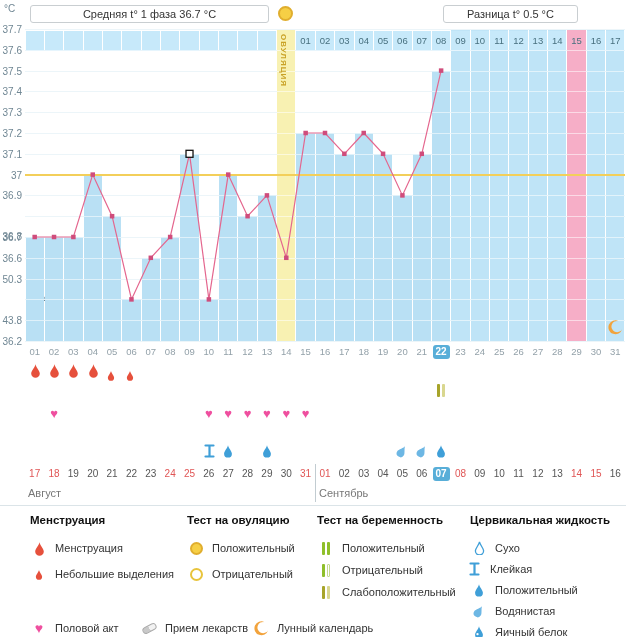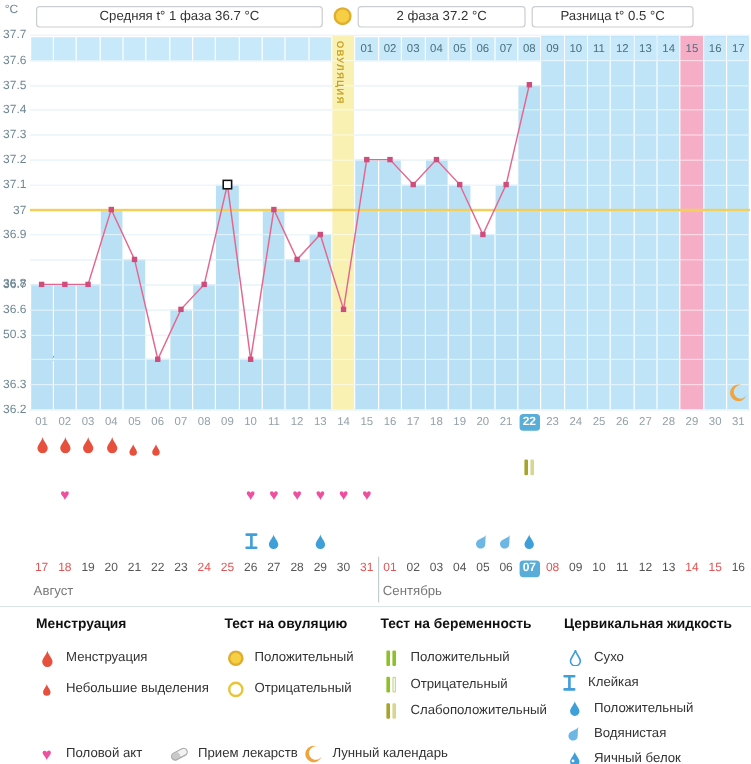--- a/index.html
+++ b/index.html
@@ -39,21 +39,20 @@
   .lg-ico{width:18px;display:flex;justify-content:center;align-items:center}
 </style>
 </head>
 <body>
 
 <div class="app">
   <div id="chart" class="chart">
     <div class="unit">°C</div>
     <div class="hdr-box b1">Средняя t° 1 фаза 36.7 °C</div>
     <div class="ovu-circle"></div>
-    <div class="hdr-box b2">2 фаза 37.2 °C</div>
     <div class="hdr-box b3">Разница t° 0.5 °C</div>
     <div class="ovu-label">ОВУЛЯЦИЯ</div>
     <div class="month m-aug">Август</div>
     <div class="month m-sep">Сентябрь</div>
     <div class="vsep"></div>
   <div style="position: absolute; left: 25px; top: 29px; width: 600px; height: 1px; background: rgb(213, 233, 242); z-index: 1;"></div>
       <div class="ylab" style="position: absolute; top: 24px;">37.7</div>
       <div style="position: absolute; left: 25px; top: 49.8px; width: 600px; height: 1px; background: rgb(213, 233, 242); z-index: 1;"></div>
       <div class="ylab" style="position: absolute; top: 44.8px;">37.6</div>
       <div style="position: absolute; left: 25px; top: 70.6px; width: 600px; height: 1px; background: rgb(213, 233, 242); z-index: 1;"></div>
@@ -74,21 +73,21 @@
       <div class="ylab" style="position: absolute; top: 211.2px; margin-top: 20px;">36.8</div>
       <div style="position: absolute; left: 25px; top: 237px; width: 600px; height: 1px; background: rgb(213, 233, 242); z-index: 1;"></div>
       <div class="ylab" style="position: absolute; top: 232px;">36.7</div>
       <div style="position: absolute; left: 25px; top: 257.8px; width: 600px; height: 1px; background: rgb(213, 233, 242); z-index: 1;"></div>
       <div class="ylab" style="position: absolute; top: 252.8px;">36.6</div>
       <div style="position: absolute; left: 25px; top: 278.6px; width: 600px; height: 1px; background: rgb(213, 233, 242); z-index: 1;"></div>
       <div class="ylab" style="position: absolute; top: 273.6px;">50.3</div>
       <div style="position: absolute; left: 25px; top: 299.4px; width: 600px; height: 1px; background: rgb(213, 233, 242); z-index: 1;"></div>
       <div class="ylab" style="position: absolute; top: 294.4px; margin-left: 26px;">36.4</div>
       <div style="position: absolute; left: 25px; top: 320.2px; width: 600px; height: 1px; background: rgb(213, 233, 242); z-index: 1;"></div>
-      <div class="ylab" style="position: absolute; top: 315.2px;">36.3</div>
+      <div class="ylab" style="position: absolute; top: 315.2px;">43.8</div>
       <div style="position: absolute; left: 25px; top: 341px; width: 600px; height: 1px; background: rgb(213, 233, 242); z-index: 1;"></div>
       <div class="ylab" style="position: absolute; top: 336px;">36.2</div>
       <div style="position: absolute; left: 277.113px; top: 30px; width: 18.3548px; height: 311px; background: rgb(248, 241, 178); z-index: 2;"></div>
       <div style="position: absolute; left: 567.435px; top: 30px; width: 18.3548px; height: 311px; background: rgb(246, 174, 199); z-index: 2;"></div>
       <div style="position: absolute; left: 451.306px; top: 30px; width: 18.3548px; height: 311px; background: rgb(191, 228, 247); z-index: 2;"></div>
       <div style="position: absolute; left: 470.661px; top: 30px; width: 18.3548px; height: 311px; background: rgb(191, 228, 247); z-index: 2;"></div>
       <div style="position: absolute; left: 490.016px; top: 30px; width: 18.3548px; height: 311px; background: rgb(191, 228, 247); z-index: 2;"></div>
       <div style="position: absolute; left: 509.371px; top: 30px; width: 18.3548px; height: 311px; background: rgb(191, 228, 247); z-index: 2;"></div>
       <div style="position: absolute; left: 528.726px; top: 30px; width: 18.3548px; height: 311px; background: rgb(191, 228, 247); z-index: 2;"></div>
       <div style="position: absolute; left: 548.081px; top: 30px; width: 18.3548px; height: 311px; background: rgb(191, 228, 247); z-index: 2;"></div>

